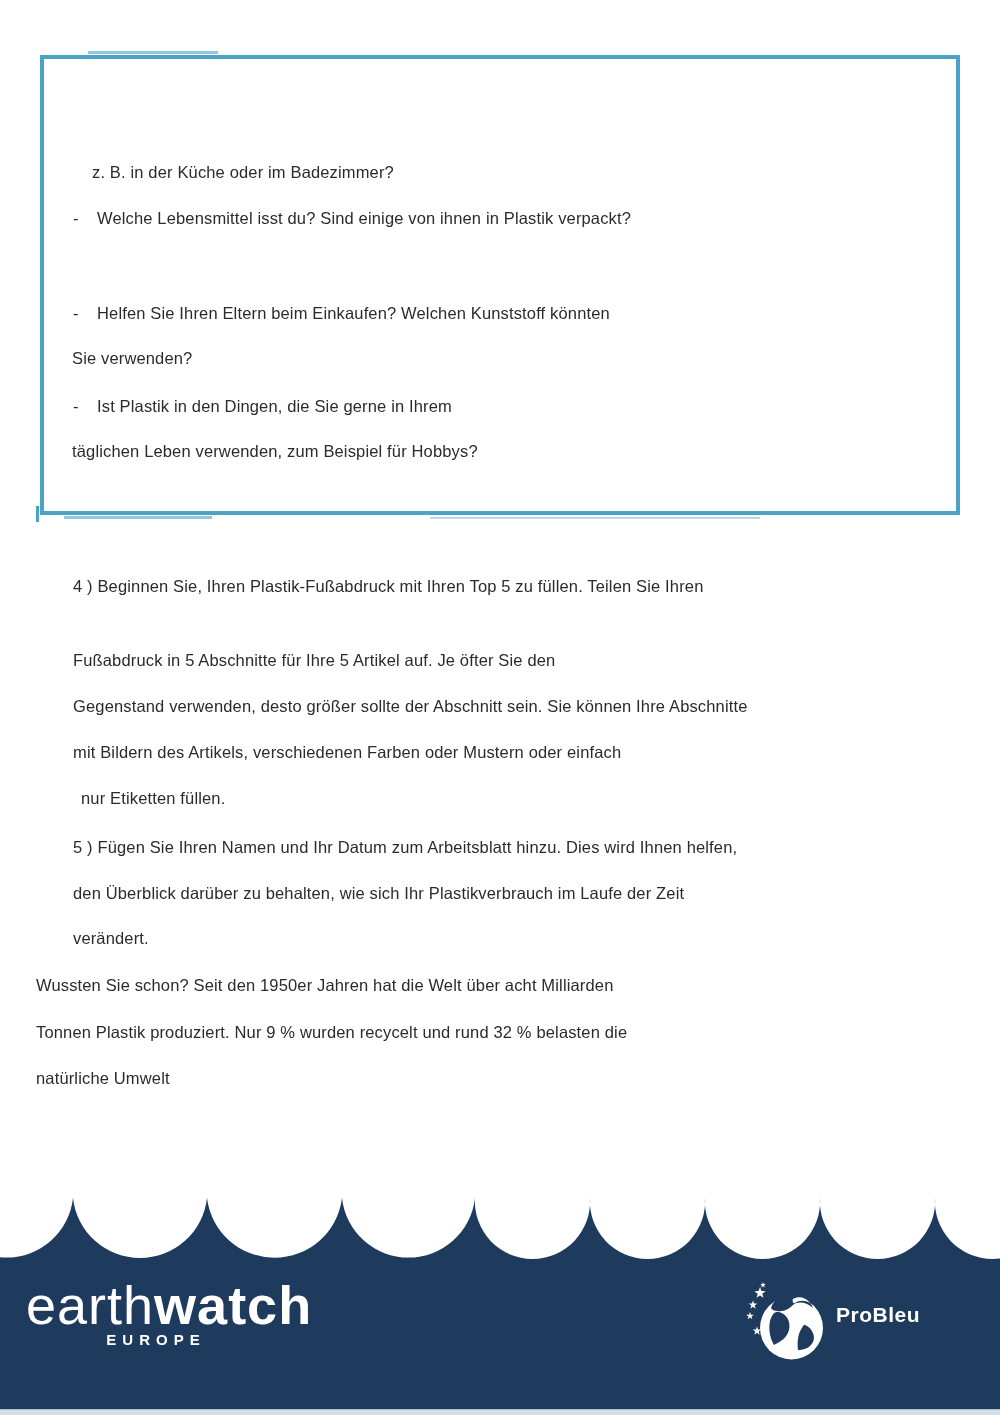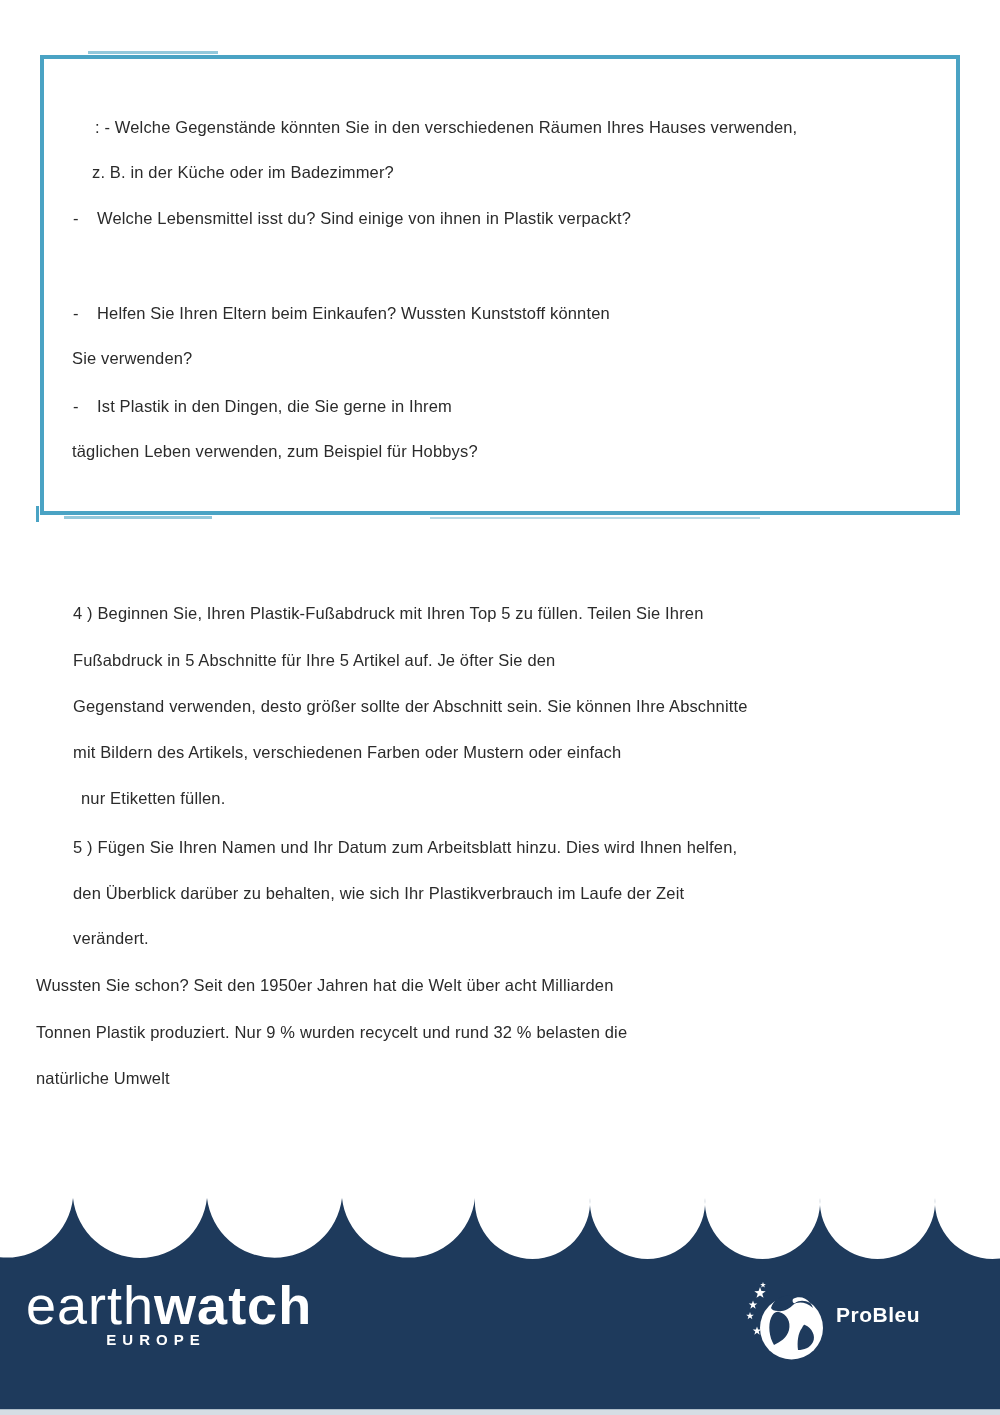--- a/index.html
+++ b/index.html
@@ -70,31 +70,30 @@
 
 <div class="page">
 
   <div class="qbox"></div>
   <div class="sketch m1"></div>
   <div class="sketch m2"></div>
   <div class="sketch m3"></div>
   <div class="sketch m4"></div>
 
   <div class="lines-layer">
-      <div class="tline" style="left: 95px; top: 117px;"><span>: - Welche Gegenstände könnten Sie in den verschiedenen Räumen Ihres Hauses verwenden,</span></div>
       <div class="tline" style="left: 72px; top: 162px; margin-left: 20px;"><span>z. B. in der Küche oder im Badezimmer?</span></div>
       <div class="tline" style="left: 73px; top: 208px;"><span class="bullet">-</span><span>Welche Lebensmittel isst du? Sind einige von ihnen in Plastik verpackt?</span></div>
-      <div class="tline" style="left: 73px; top: 303px;"><span class="bullet">-</span><span>Helfen Sie Ihren Eltern beim Einkaufen? Wussten Kunststoff könnten</span></div>
+      <div class="tline" style="left: 73px; top: 303px;"><span class="bullet">-</span><span>Helfen Sie Ihren Eltern beim Einkaufen? Welchen Kunststoff könnten</span></div>
       <div class="tline" style="left: 72px; top: 348px;"><span>Sie verwenden?</span></div>
       <div class="tline" style="left: 73px; top: 396px;"><span class="bullet">-</span><span>Ist Plastik in den Dingen, die Sie gerne in Ihrem</span></div>
       <div class="tline" style="left: 72px; top: 441px;"><span>täglichen Leben verwenden, zum Beispiel für Hobbys?</span></div>
     </div>
 
   <div class="lines-layer">
-      <div class="tline" style="left: 73px; top: 603px;"><span>4 ) Beginnen Sie, Ihren Plastik-Fußabdruck mit Ihren Top 5 zu füllen. Teilen Sie Ihren</span></div>
+      <div class="tline" style="left: 73px; top: 576px;"><span>4 ) Beginnen Sie, Ihren Plastik-Fußabdruck mit Ihren Top 5 zu füllen. Teilen Sie Ihren</span></div>
       <div class="tline" style="left: 73px; top: 650px;"><span>Fußabdruck in 5 Abschnitte für Ihre 5 Artikel auf. Je öfter Sie den</span></div>
       <div class="tline" style="left: 73px; top: 696px;"><span>Gegenstand verwenden, desto größer sollte der Abschnitt sein. Sie können Ihre Abschnitte</span></div>
       <div class="tline" style="left: 73px; top: 742px;"><span>mit Bildern des Artikels, verschiedenen Farben oder Mustern oder einfach</span></div>
       <div class="tline" style="left: 81px; top: 788px;"><span>nur Etiketten füllen.</span></div>
       <div class="tline" style="left: 73px; top: 837px;"><span>5 ) Fügen Sie Ihren Namen und Ihr Datum zum Arbeitsblatt hinzu. Dies wird Ihnen helfen,</span></div>
       <div class="tline" style="left: 73px; top: 883px;"><span>den Überblick darüber zu behalten, wie sich Ihr Plastikverbrauch im Laufe der Zeit</span></div>
       <div class="tline" style="left: 73px; top: 928px;"><span>verändert.</span></div>
       <div class="tline" style="left: 36px; top: 975px;"><span>Wussten Sie schon? Seit den 1950er Jahren hat die Welt über acht Milliarden</span></div>
       <div class="tline" style="left: 36px; top: 1022px;"><span>Tonnen Plastik produziert. Nur 9 % wurden recycelt und rund 32 % belasten die</span></div>
       <div class="tline" style="left: 36px; top: 1068px;"><span>natürliche Umwelt</span></div>

